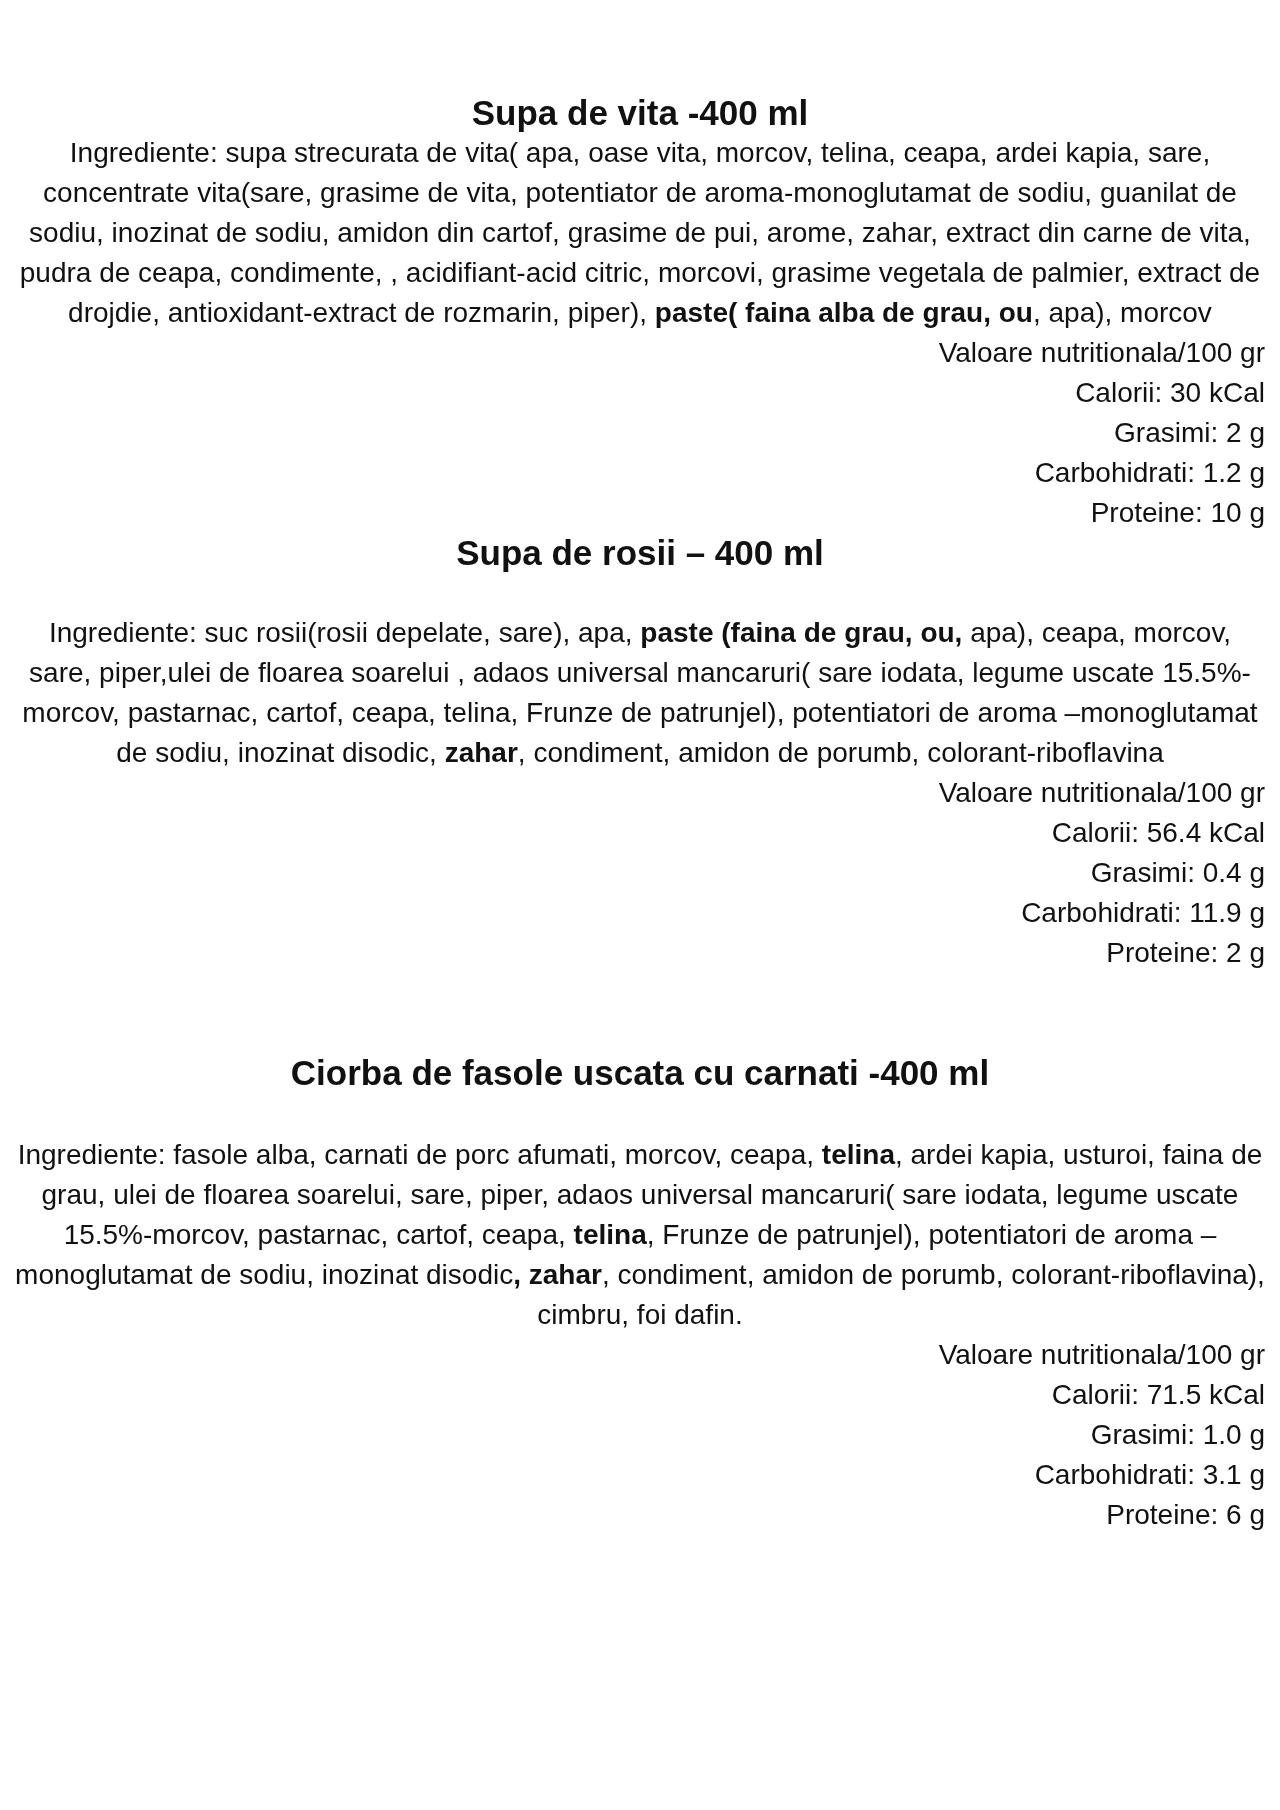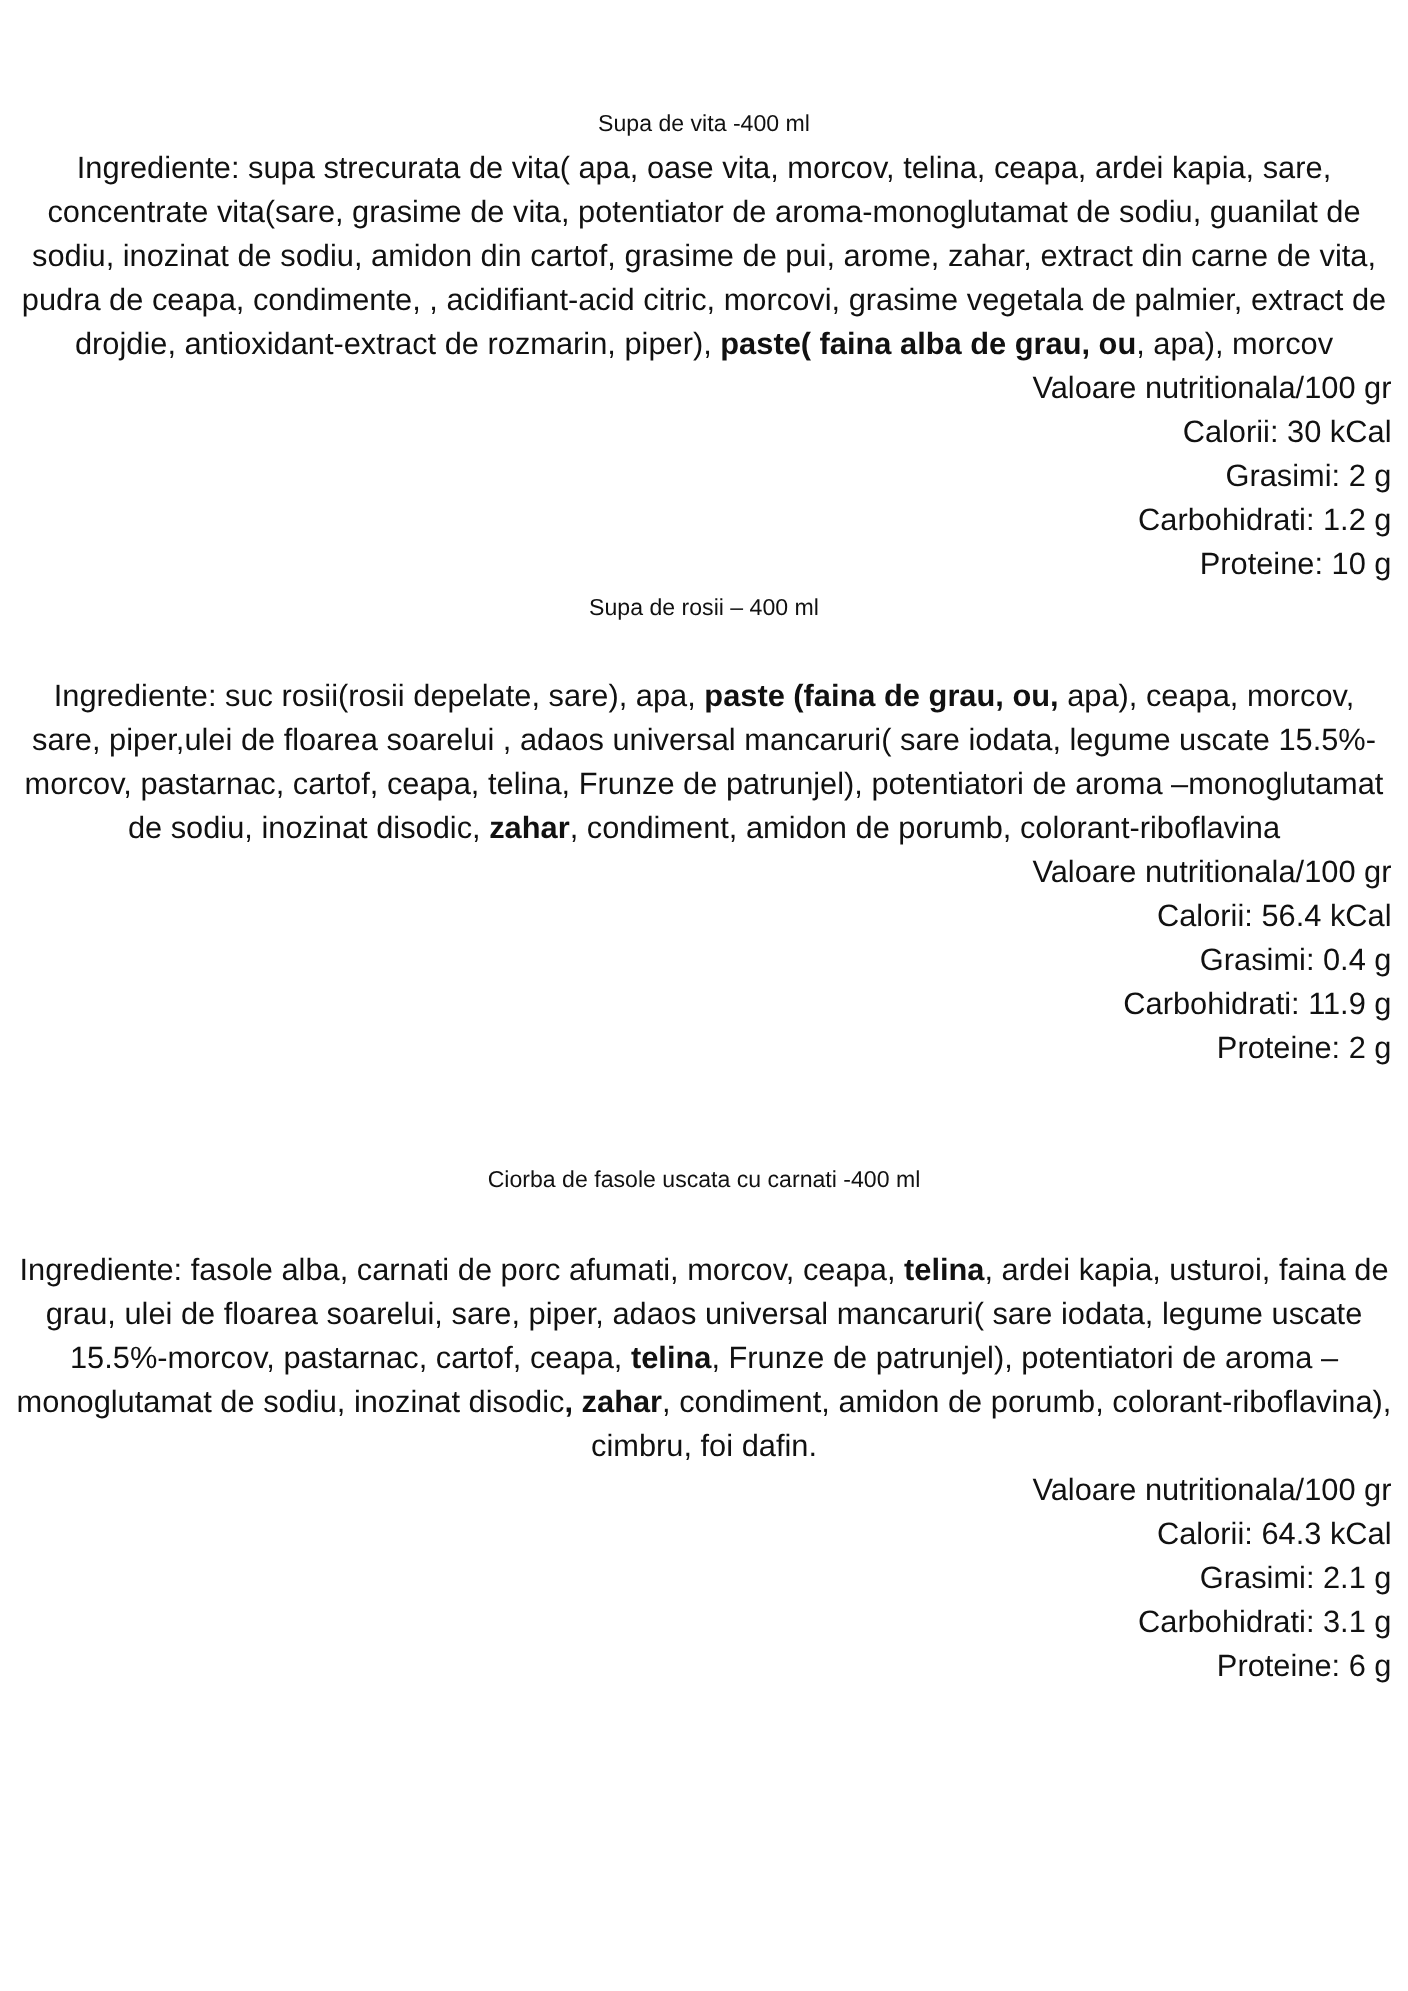--- a/index.html
+++ b/index.html
@@ -16,21 +16,21 @@
     line-height: 40px;
     overflow: hidden;
   }
   .doc {
     box-sizing: border-box;
     width: 1280px;
     padding: 93px 15px 0 15px;
     text-align: center;
   }
   .section { margin: 0; }
-  .title { margin: 0; font-weight: normal; font-size: 21px; line-height: 40px; }
+  .title { margin: 0; font-weight: bold; font-size: 35px; line-height: 40px; }
   .para { margin: 0; text-align: center; }
   .nut-header, .nut-line { margin: 0; text-align: right; }
   .b { font-weight: bold; }
   
   .section-2 .title { }
   .section-2 .para  { margin-top: 40px; }
   .section-3 .title { margin-top: 80px; }
   .section-3 .para  { margin-top: 42px; }
 </style>
 </head>
@@ -55,19 +55,19 @@
     <div class="nut-line">Calorii: 56.4 kCal</div>
     <div class="nut-line">Grasimi: 0.4 g</div>
     <div class="nut-line">Carbohidrati: 11.9 g</div>
     <div class="nut-line">Proteine: 2 g</div>
   </div>
 
   <div class="section section-3">
     <div class="title">Ciorba de fasole uscata cu carnati -400 ml</div>
     <div class="para"><span>Ingrediente: fasole alba, carnati de porc afumati, morcov, ceapa, </span><span class="b">telina</span><span>, ardei kapia, usturoi, faina de grau, ulei de floarea soarelui, sare, piper, adaos universal mancaruri( sare iodata, legume uscate 15.5%-morcov, pastarnac, cartof, ceapa, </span><span class="b">telina</span><span>, Frunze de patrunjel), potentiatori de aroma –monoglutamat de sodiu, inozinat disodic</span><span class="b">, zahar</span><span>, condiment, amidon de porumb, colorant-riboflavina), cimbru, foi dafin.</span></div>
     <div class="nut-header">Valoare nutritionala/100 gr</div>
-    <div class="nut-line">Calorii: 64.3 kCal</div>
-    <div class="nut-line">Grasimi: 2.1 g</div>
+    <div class="nut-line">Calorii: 71.5 kCal</div>
+    <div class="nut-line">Grasimi: 1.0 g</div>
     <div class="nut-line">Carbohidrati: 3.1 g</div>
     <div class="nut-line">Proteine: 6 g</div>
   </div>
 
 </div>
 
 </body></html>

